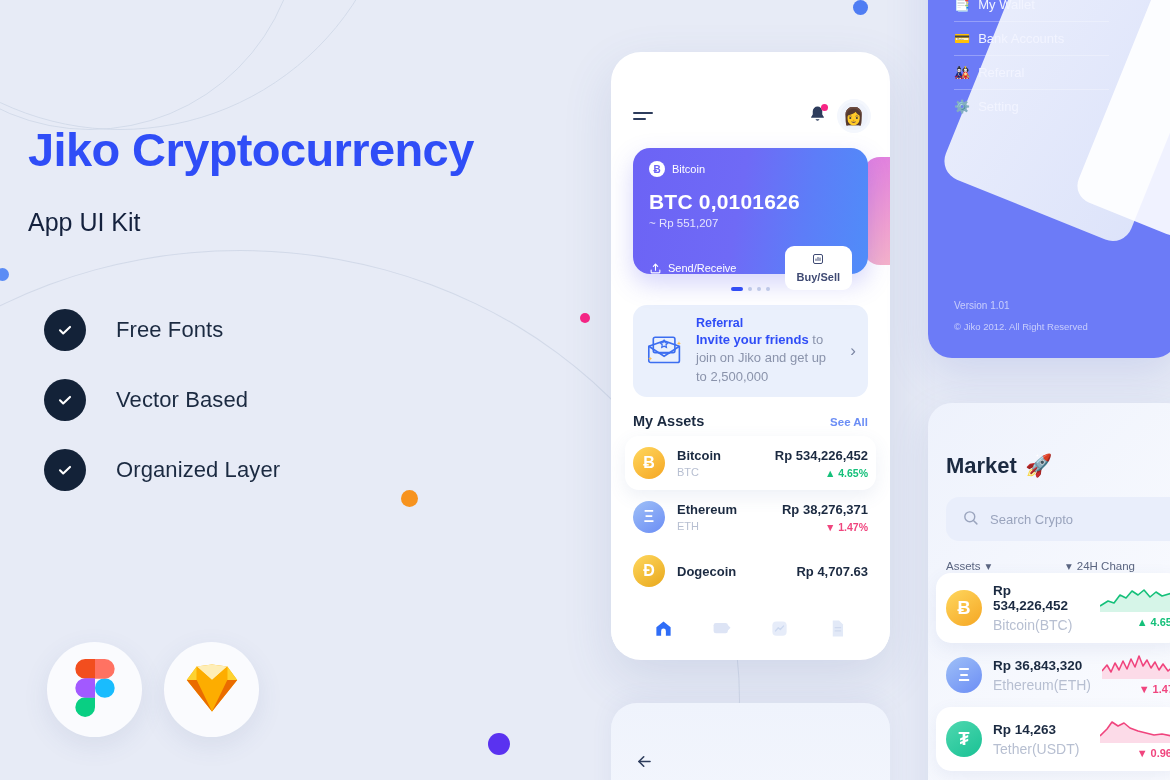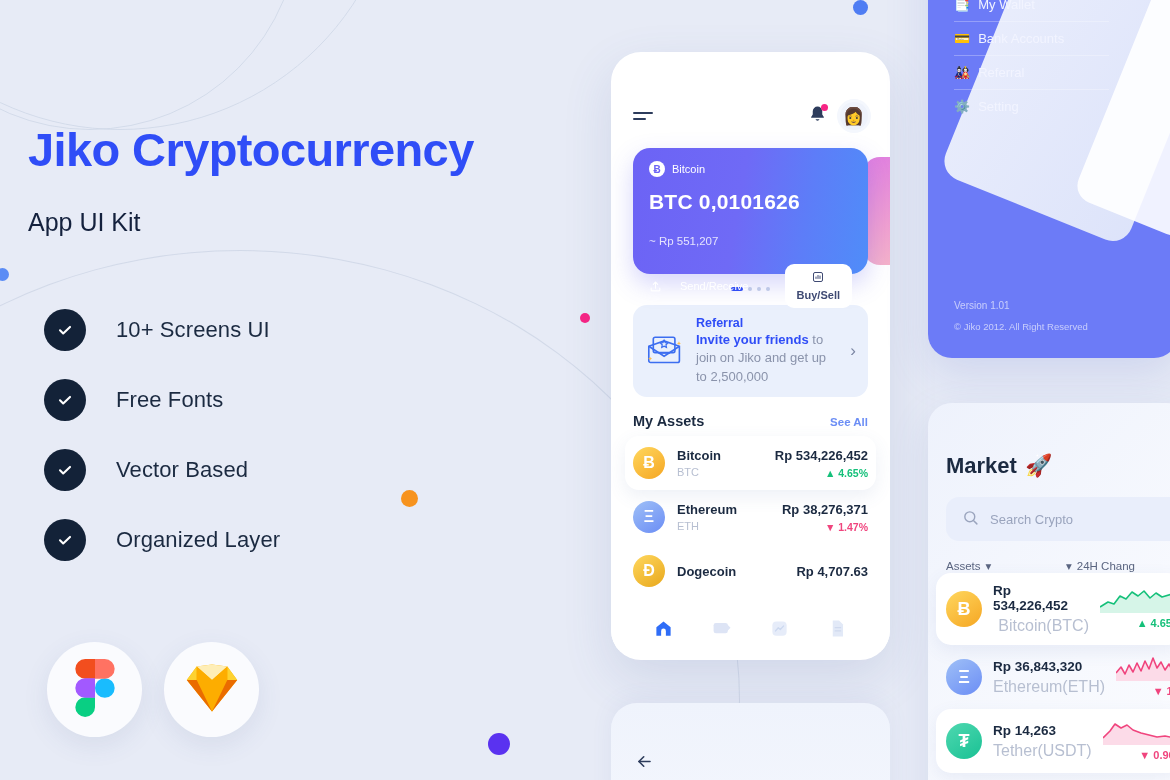--- a/index.html
+++ b/index.html
@@ -99,23 +99,23 @@
     background:linear-gradient(160deg,#e07fe0 0%, #f0a0d0 60%, #f6b8c8 100%);
     z-index:1;
   }
   .coin-row { display:flex; align-items:center; gap:7px; }
   .coin-chip {
     width:16px; height:16px; border-radius:50%; background:#fff; color:#6c63f5;
     font-size:10px; font-weight:bold; display:flex; align-items:center; justify-content:center;
   }
   .coin-name { font-size:11px; }
   .bal-amount { font-size:21px; font-weight:bold; margin-top:13px; letter-spacing:.2px; }
-  .bal-sub { font-size:11.5px; opacity:.82; margin-top:21px; }
+  .bal-sub { font-size:11.5px; opacity:.82; margin-top:3px; }
   .bal-actions { display:flex; align-items:center; justify-content:space-between; margin-top:17px; }
-  .send-recv { display:flex; align-items:center; gap:18px; font-size:11px; }
+  .send-recv { display:flex; align-items:center; gap:6px; font-size:11px; }
   .buysell {
     background:#fff; color:#3f4a73; font-size:11px; font-weight:bold;
     border-radius:9px; padding:7px 12px; display:flex; align-items:center; gap:6px;
     border:none; cursor:pointer;flex-direction:column;
   }
   .dots-row { display:flex; justify-content:center; gap:5px; margin-top:11px; align-items:center; }
   .dots-row span { width:4px; height:4px; border-radius:50%; background:#c8d3e8; }
   .dots-row span.active { width:12px; border-radius:3px; background:#2f4df7; }
 
   
@@ -219,21 +219,21 @@
   .market-cols .c2 { display:flex; align-items:center; gap:5px; }
   .mk-row {
     display:flex; align-items:center; gap:11px;
     margin:0 8px; padding:10px 10px; border-radius:15px;
   }
   .mk-row.active { background:#fff; box-shadow:0 6px 18px rgba(80,105,170,.09); }
   .mk-ico { width:36px; height:36px; border-radius:50%; flex:0 0 auto;
     display:flex; align-items:center; justify-content:center; font-size:18px; color:#fff; font-weight:bold; }
   .ico-usdt { background:linear-gradient(145deg,#4fd8b0,#19c194); }
   .mk-info .p { font-size:13.5px; font-weight:bold; color:#1b2a41; }
-  .mk-info .n { font-size:16px; color:#b7bfd1; margin-top:4px;text-align:right; }
+  .mk-info .n { font-size:14px; color:#b7bfd1; margin-top:4px; }
   .mk-chart { margin-left:auto; text-align:right; width:72px; }
   .mk-chart .pct { font-size:11px; font-weight:bold; margin-top:2px; }
   .mk-chart svg { display:block; }
 </style>
 </head>
 <body>
 
 <div class="bg-deco">
   <div class="ring ring-a"></div>
   <div class="ring ring-b"></div>
@@ -244,28 +244,20 @@
   <div class="dot dot-orange"></div>
   <div class="dot dot-purple"></div>
 </div>
 
 <div class="hero">
   <h1>Jiko Cryptocurrency</h1>
   <h2>App UI Kit</h2>
 </div>
 
 <div class="checklist">
-  <div class="check-row">
-    <span class="check-circle">
-      <svg width="20" height="20" viewBox="0 0 20 20">
-          <path d="M5 10.3l3.2 3.2L15 6.9" stroke="#fff" stroke-width="2.1" fill="none" stroke-linecap="round" stroke-linejoin="round"></path>
-        </svg>
-    </span>
-    <span class="check-label">10+ Screens UI</span>
-  </div>
   <div class="check-row">
     <span class="check-circle">
       <svg width="20" height="20" viewBox="0 0 20 20">
           <path d="M5 10.3l3.2 3.2L15 6.9" stroke="#fff" stroke-width="2.1" fill="none" stroke-linecap="round" stroke-linejoin="round"></path>
         </svg>
     </span>
     <span class="check-label">Free Fonts</span>
   </div>
   <div class="check-row">
     <span class="check-circle">

